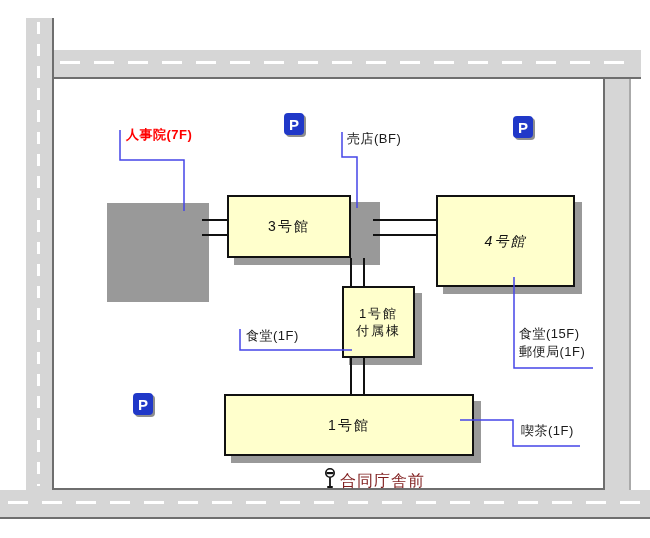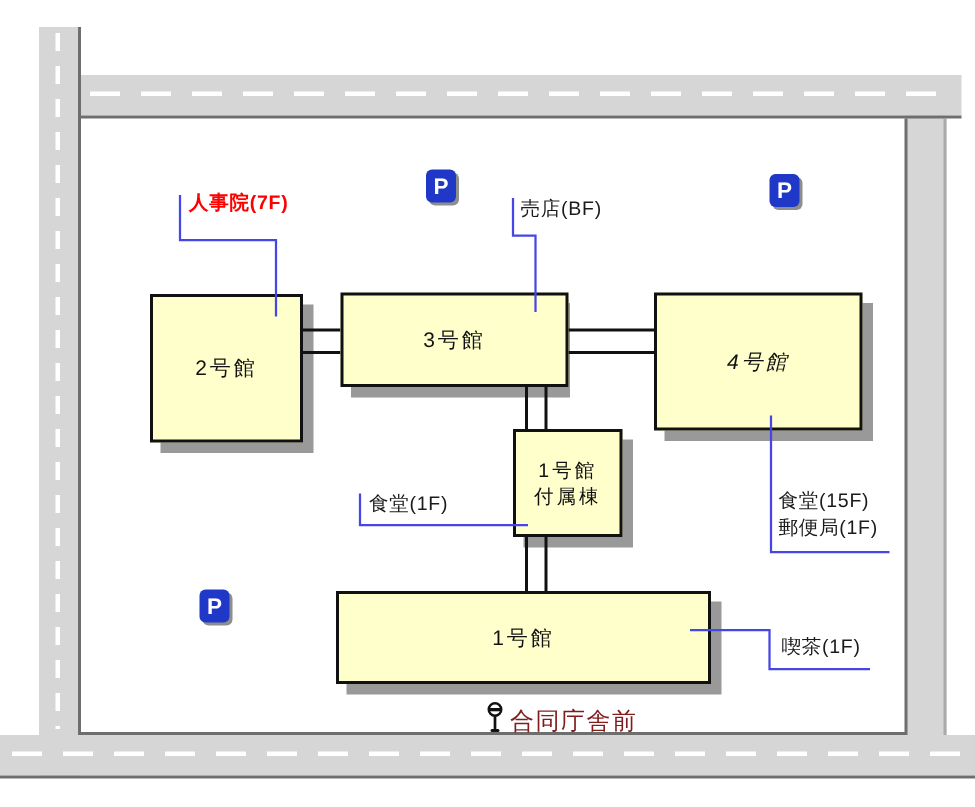--- a/index.html
+++ b/index.html
@@ -69,24 +69,21 @@
 
   <div class="corr" style="left:202px;top:219px;width:25px;height:2px;"></div>
   <div class="corr" style="left:202px;top:234px;width:25px;height:2px;"></div>
   <div class="corr" style="left:373px;top:219px;width:63px;height:2px;"></div>
   <div class="corr" style="left:373px;top:234px;width:63px;height:2px;"></div>
   <div class="corr" style="left:350px;top:258px;width:2px;height:28px;"></div>
   <div class="corr" style="left:363px;top:258px;width:2px;height:28px;"></div>
   <div class="corr" style="left:350px;top:358px;width:2px;height:36px;"></div>
   <div class="corr" style="left:363px;top:358px;width:2px;height:36px;"></div>
 
-  <div class="bldg" style="left:100px;top:196px;width:102px;height:99px;">
-    <span>2号館</span>
-  </div>
-  <div class="bldg" style="left:227px;top:195px;width:152px;height:63px;">
+  <div class="bldg" style="left:227px;top:195px;width:124px;height:63px;">
     <span>3号館</span>
   </div>
   <div class="bldg" style="left:436px;top:195px;width:139px;height:92px;font-style:italic;">
     <span>4号館</span>
   </div>
   <div class="bldg" style="left:342px;top:286px;width:73px;height:72px;font-size:13px;">
     <span>1号館</span>
     <span>付属棟</span>
   </div>
   <div class="bldg" style="left:224px;top:394px;width:250px;height:62px;">

